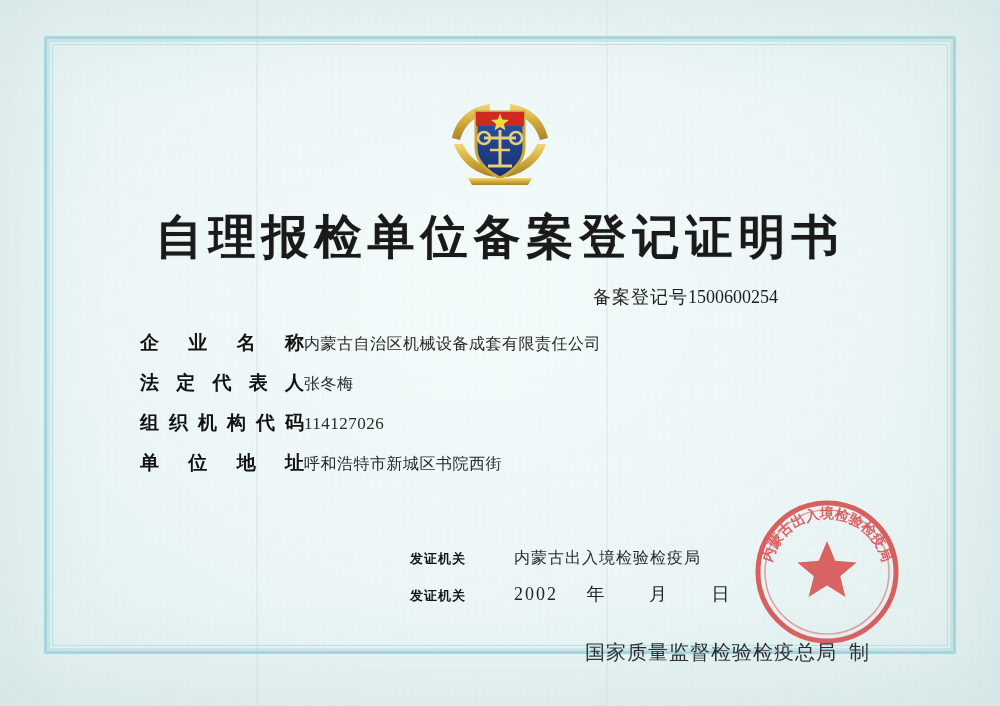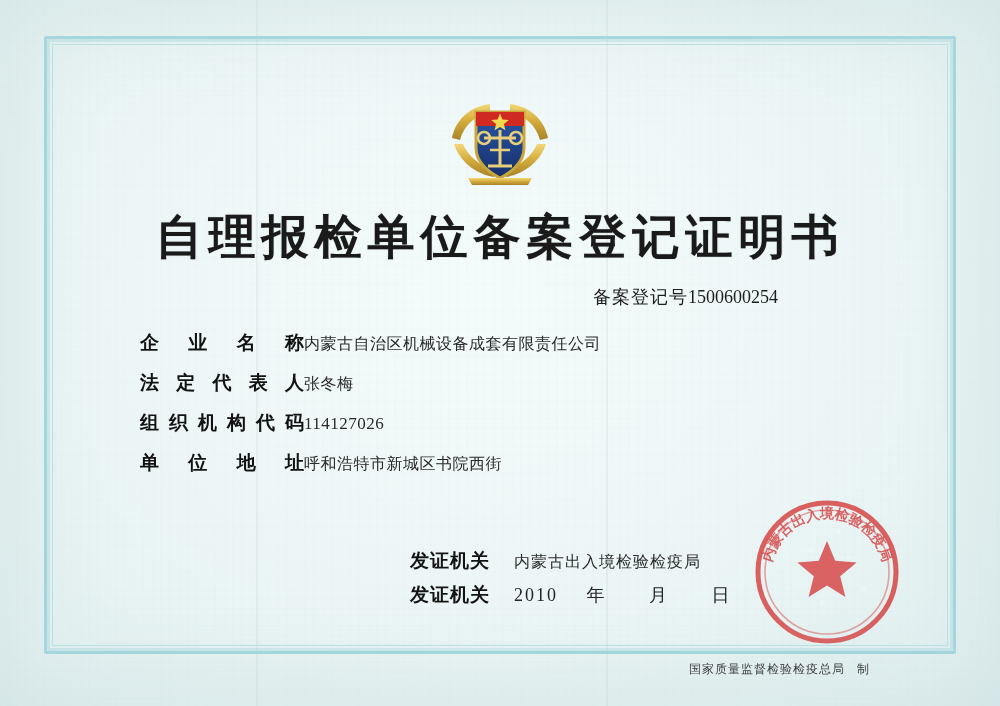--- a/index.html
+++ b/index.html
@@ -164,21 +164,21 @@
   }
   .issue-row {
     display: flex;
     align-items: baseline;
     height: 34px;
     white-space: nowrap;
   }
   .issue-label {
     width: 104px;
     font-family: "DejaVu Sans", "Liberation Sans", sans-serif;
-    font-size: 19px;
+    font-size: 13px;
     font-weight: bold;
     color: #141414;
     letter-spacing: 1px;
   }
   .issue-value {
     font-family: "DejaVu Sans", "Liberation Sans", sans-serif;
     font-size: 16px;
     color: #2b2b2b;
     letter-spacing: 1px;
   }
@@ -198,23 +198,23 @@
     width: 150px;
     height: 150px;
     opacity: 0.80;
     pointer-events: none;
   }
 
   
   .footer {
     position: absolute;
     right: 130px;
-    bottom: 28px;
-    font-family: "DejaVu Sans", "Liberation Sans", sans-serif;
-    font-size: 12px;
+    bottom: 40px;
+    font-family: "DejaVu Sans", "Liberation Sans", sans-serif;
+    font-size: 20px;
     color: #1f1f1f;
     letter-spacing: 1px;
   }
   .footer .suffix { margin-left: 12px; }
 </style>
 </head>
 <body>
 
 <div id="certificate">
 
@@ -315,21 +315,21 @@
   </div>
 
   <div class="issue-block">
     <div class="issue-row">
       <div class="issue-label">发证机关</div>
       <div class="issue-value">内蒙古出入境检验检疫局</div>
     </div>
     <div class="issue-row">
       <div class="issue-label">发证机关</div>
       <div class="date-value">
-        <span>2010</span>
+        <span>2002</span>
         <span class="dchar">年</span>
         <span></span>
         <span class="dchar">月</span>
         <span></span>
         <span class="dchar">日</span>
       </div>
     </div>
   </div>
 
   <div class="seal">

